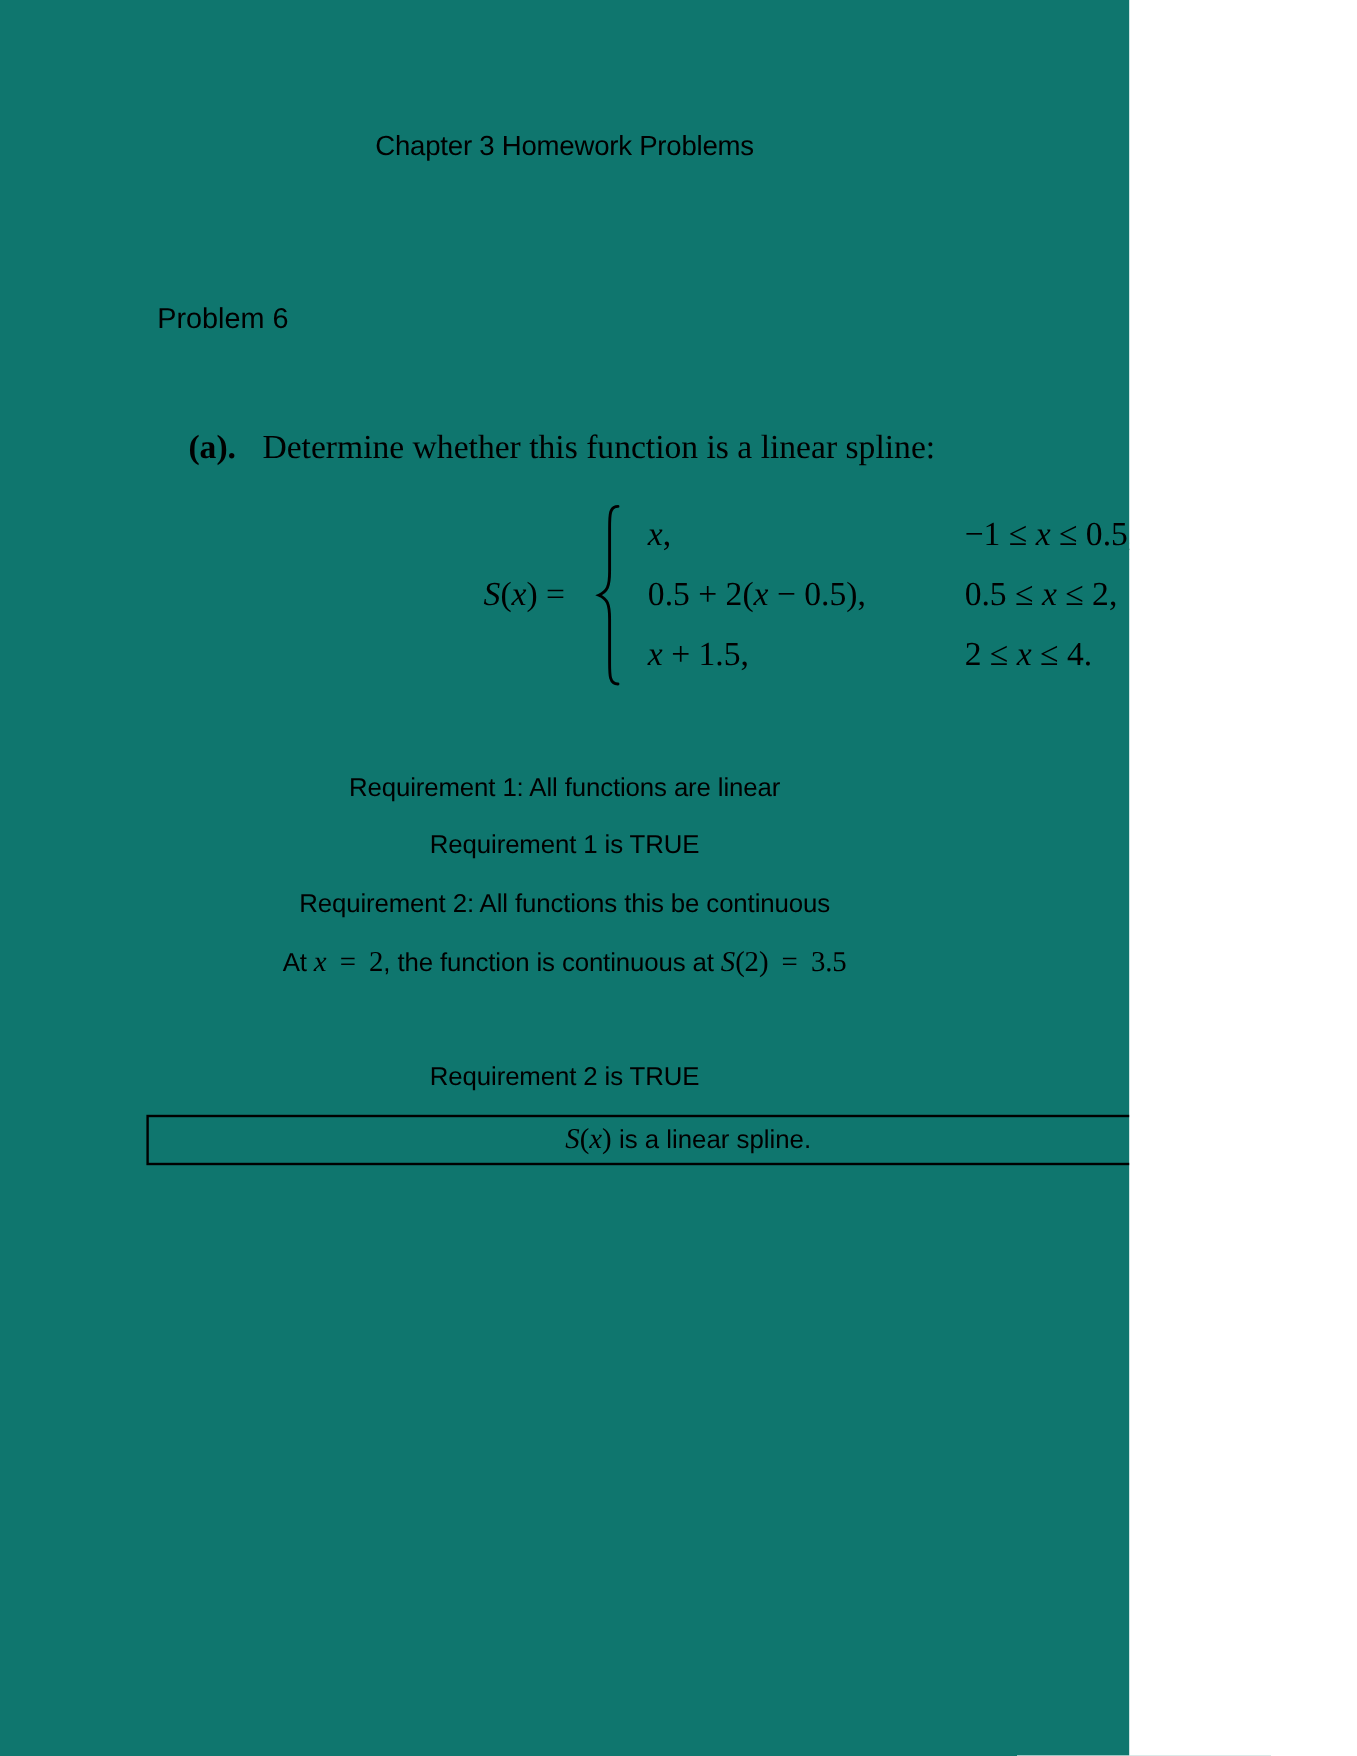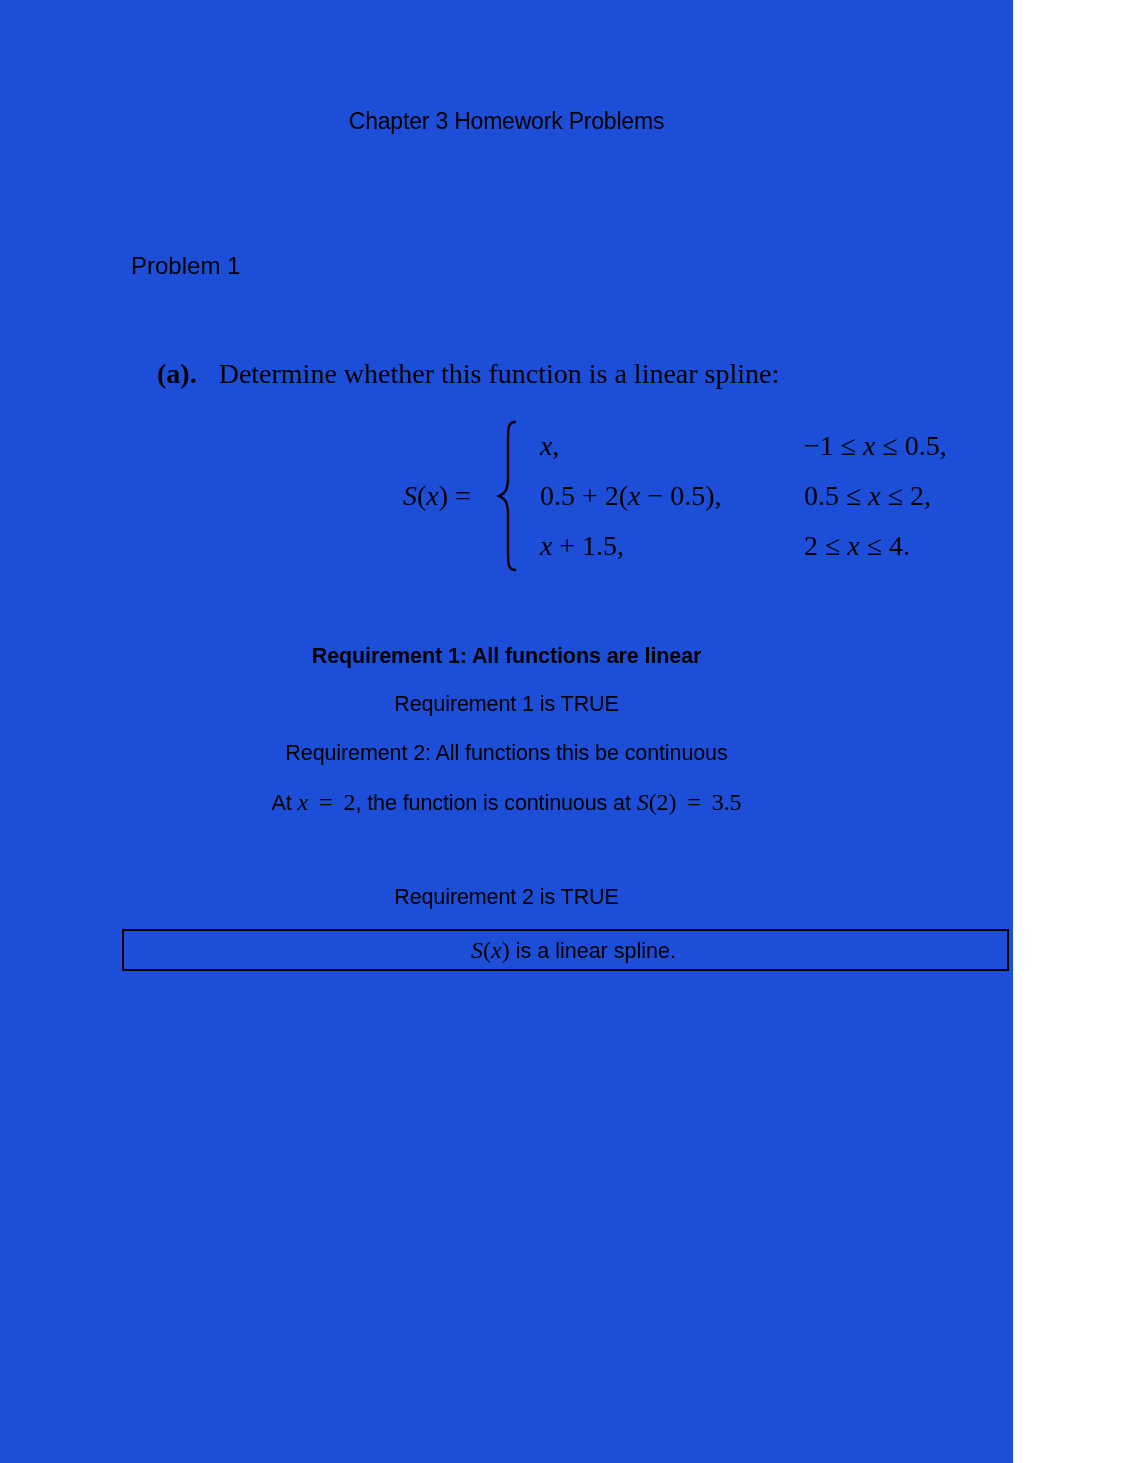--- a/index.html
+++ b/index.html
@@ -1,21 +1,21 @@
 <!DOCTYPE html>
 <html><head>
 <meta charset="utf-8">
 <style>
   * { margin: 0; padding: 0; box-sizing: border-box; }
   html, body { background: #ffffff; }
   .page {
     position: relative;
-    width: 1013px;
+    width: 941px;
     height: 1463px;
-    background: #1d4ed8;
+    background: #0f766e;
     font-family: "Liberation Sans", sans-serif;
     color: #000000;
     overflow: hidden;
   }
   .doc-title {
     position: absolute;
     top: 108px;
     left: 0;
     width: 100%;
     text-align: center;
@@ -58,21 +58,21 @@
   
   .a-line {
     position: absolute;
     left: 0;
     width: 100%;
     text-align: center;
     font-size: 21.5px;
     letter-spacing: -0.1px;
     white-space: nowrap;
   }
-  .a-req1  { top: 644px; font-weight: bold; }
+  .a-req1  { top: 644px; }
   .a-req1v { top: 692px; }
   .a-req2  { top: 741px; }
   .a-chk1  { top: 787px; }
   .a-chk2  { top: 789px; }
   .a-req2v { top: 885px; }
   .mathseg {
     font-family: "Liberation Serif", serif;
     font-size: 24px;
   }
   .wide-eq {
@@ -96,21 +96,21 @@
   }
   .conclusion-box .mathseg { font-size: 24px; margin-right: 6px; }
 </style>
 </head>
 <body>
 
 <div class="page">
 
   <div class="doc-title">Chapter 3 Homework Problems</div>
 
-  <div class="problem-heading">Problem 1</div>
+  <div class="problem-heading">Problem 6</div>
 
   <div class="part-line"><span class="part-label">(a).</span><span>Determine whether this function is a linear spline:</span></div>
 
   <div class="equation">
     <span class="eq-lhs math"><i>S</i>(<i>x</i>) =</span>
     <svg class="eq-brace" width="22" height="152" viewBox="0 0 22 152" aria-hidden="true">
       <path d="M19 2 C12 2 12 9 12 20 L12 56 C12 69 10 73 3 76 C10 79 12 83 12 96 L12 132 C12 143 12 150 19 150" fill="none" stroke="#000" stroke-width="2.4" stroke-linecap="round"></path>
     </svg>
     <div class="eq-col eq-exprs">
       <div class="eq-row math"><i>x</i>,</div>

